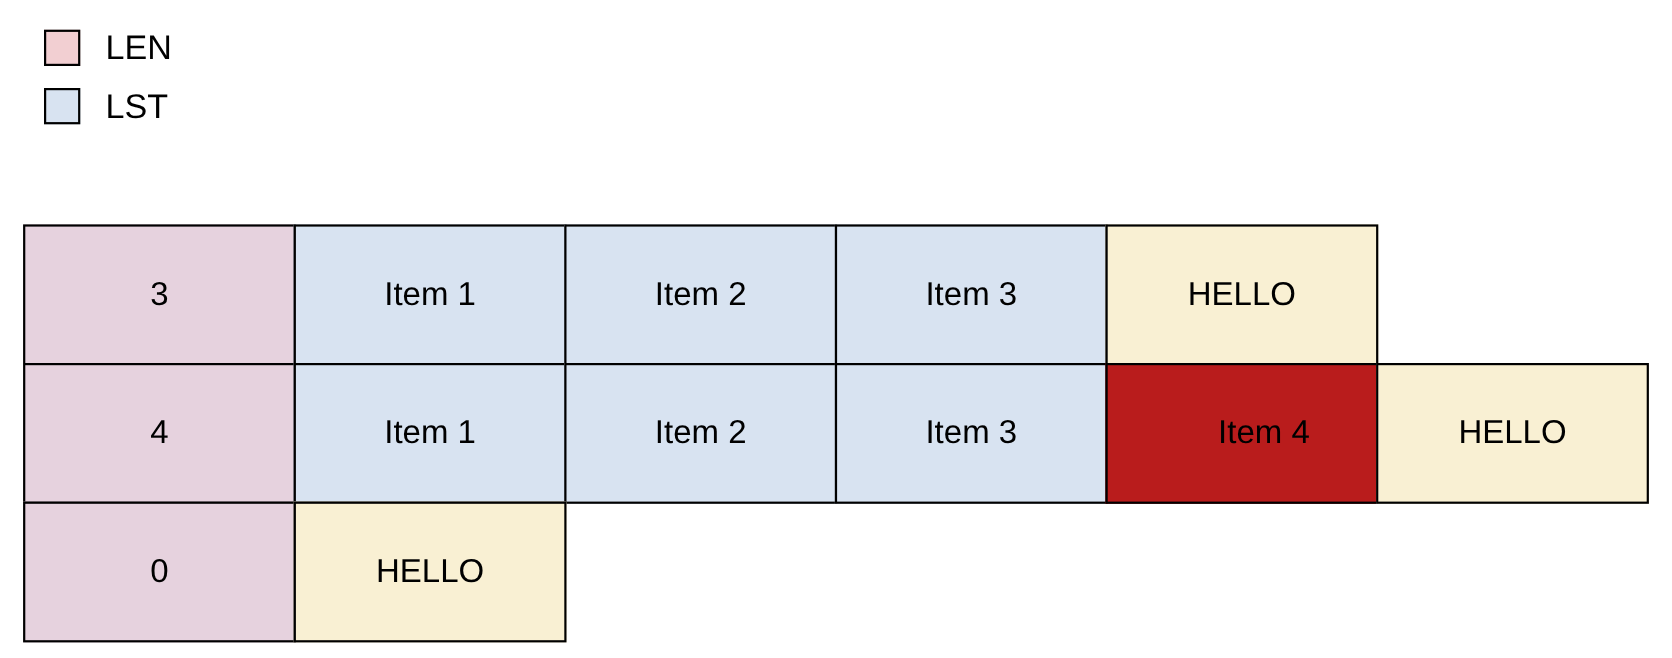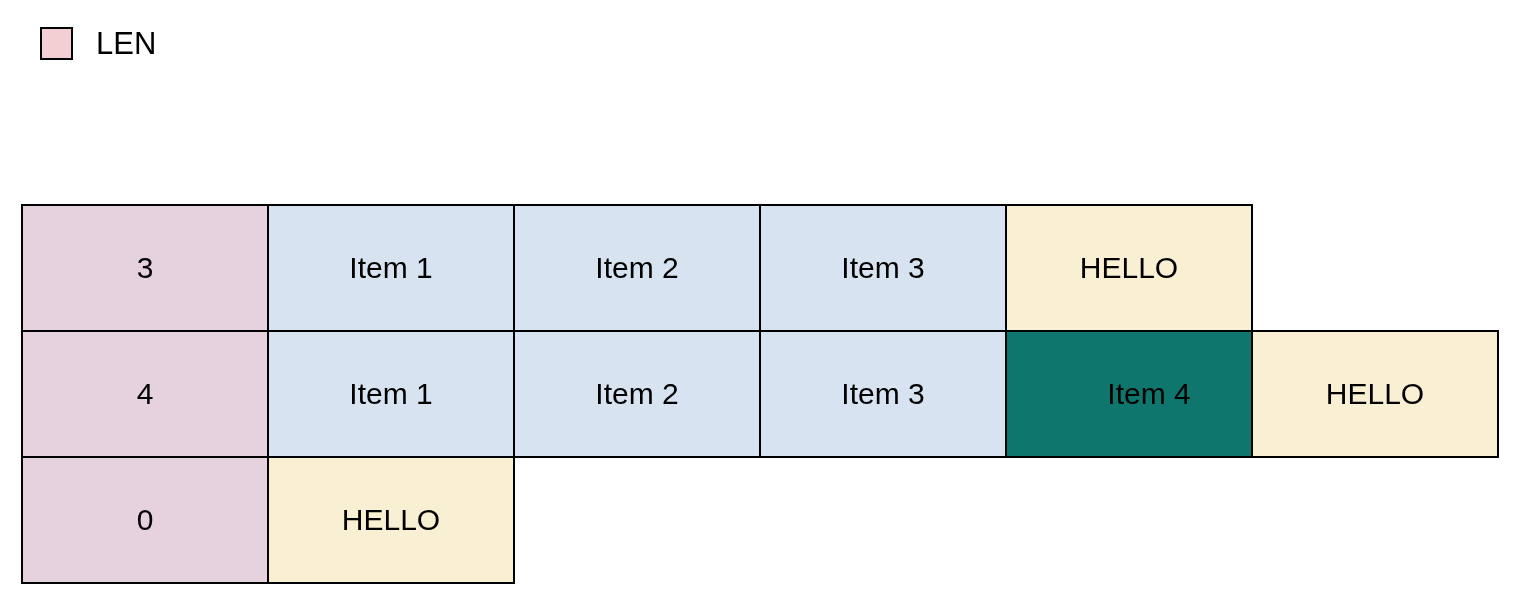--- a/index.html
+++ b/index.html
@@ -75,38 +75,42 @@
 </head>
 <body>
 
 <div class="canvas">
 
   <div class="legend">
     <div class="legend-item">
       <span class="legend-swatch" style="background-color: rgb(242, 207, 210);"></span>
       <span class="legend-label">LEN</span>
     </div>
+    <div class="legend-item">
+      <span class="legend-swatch" style="background-color: rgb(216, 227, 241);"></span>
+      <span class="legend-label">LST</span>
+    </div>
   </div>
 
   <div class="rows">
 
     <div class="row">
       <div class="cell" style="background-color: rgb(230, 210, 222);">3</div>
       <div class="cell" style="background-color: rgb(216, 227, 241);">Item 1</div>
       <div class="cell" style="background-color: rgb(216, 227, 241);">Item 2</div>
       <div class="cell" style="background-color: rgb(216, 227, 241);">Item 3</div>
       <div class="cell" style="background-color: rgb(249, 240, 211);">HELLO</div>
     </div>
 
     <div class="row">
       <div class="cell" style="background-color: rgb(230, 210, 222);">4</div>
       <div class="cell" style="background-color: rgb(216, 227, 241);">Item 1</div>
       <div class="cell" style="background-color: rgb(216, 227, 241);">Item 2</div>
       <div class="cell" style="background-color: rgb(216, 227, 241);">Item 3</div>
-      <div class="cell" style="background-color: #0f766e; padding-left: 40px;">Item 4</div>
+      <div class="cell" style="background-color: #b91c1c; padding-left: 40px;">Item 4</div>
       <div class="cell" style="background-color: rgb(249, 240, 211);">HELLO</div>
     </div>
 
     <div class="row">
       <div class="cell" style="background-color: rgb(230, 210, 222);">0</div>
       <div class="cell" style="background-color: rgb(249, 240, 211);">HELLO</div>
     </div>
 
   </div>
 </div>

